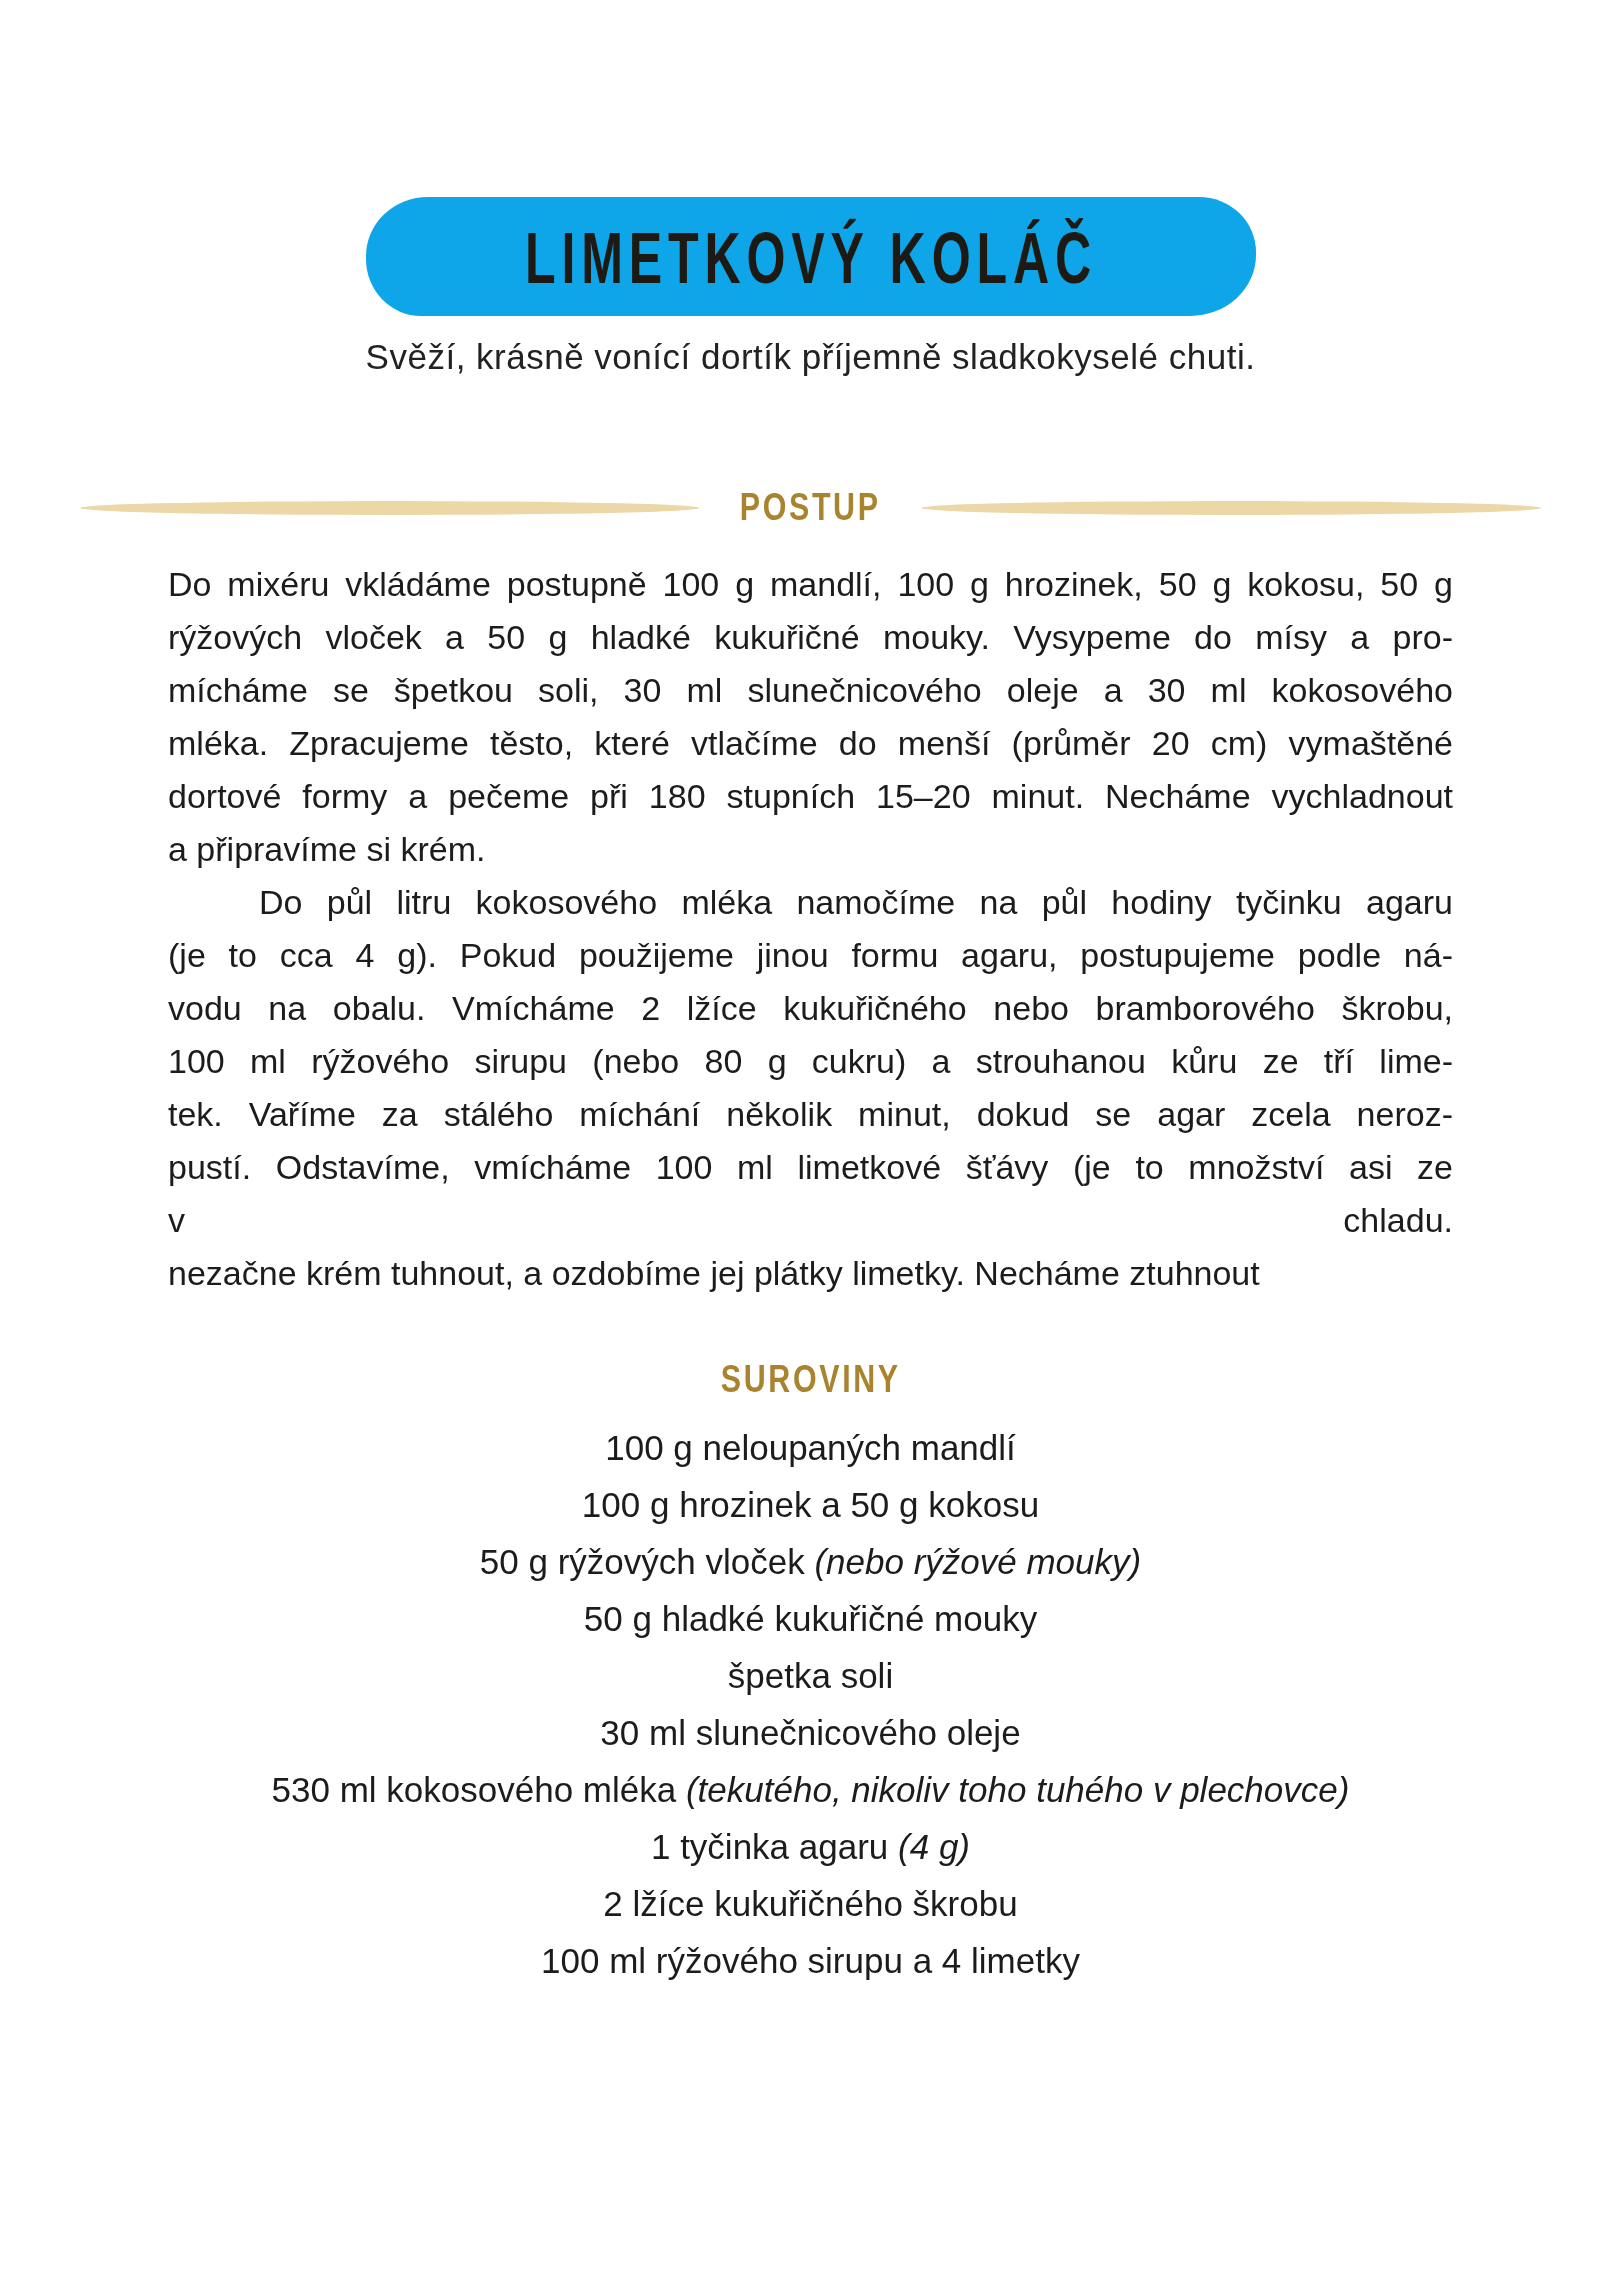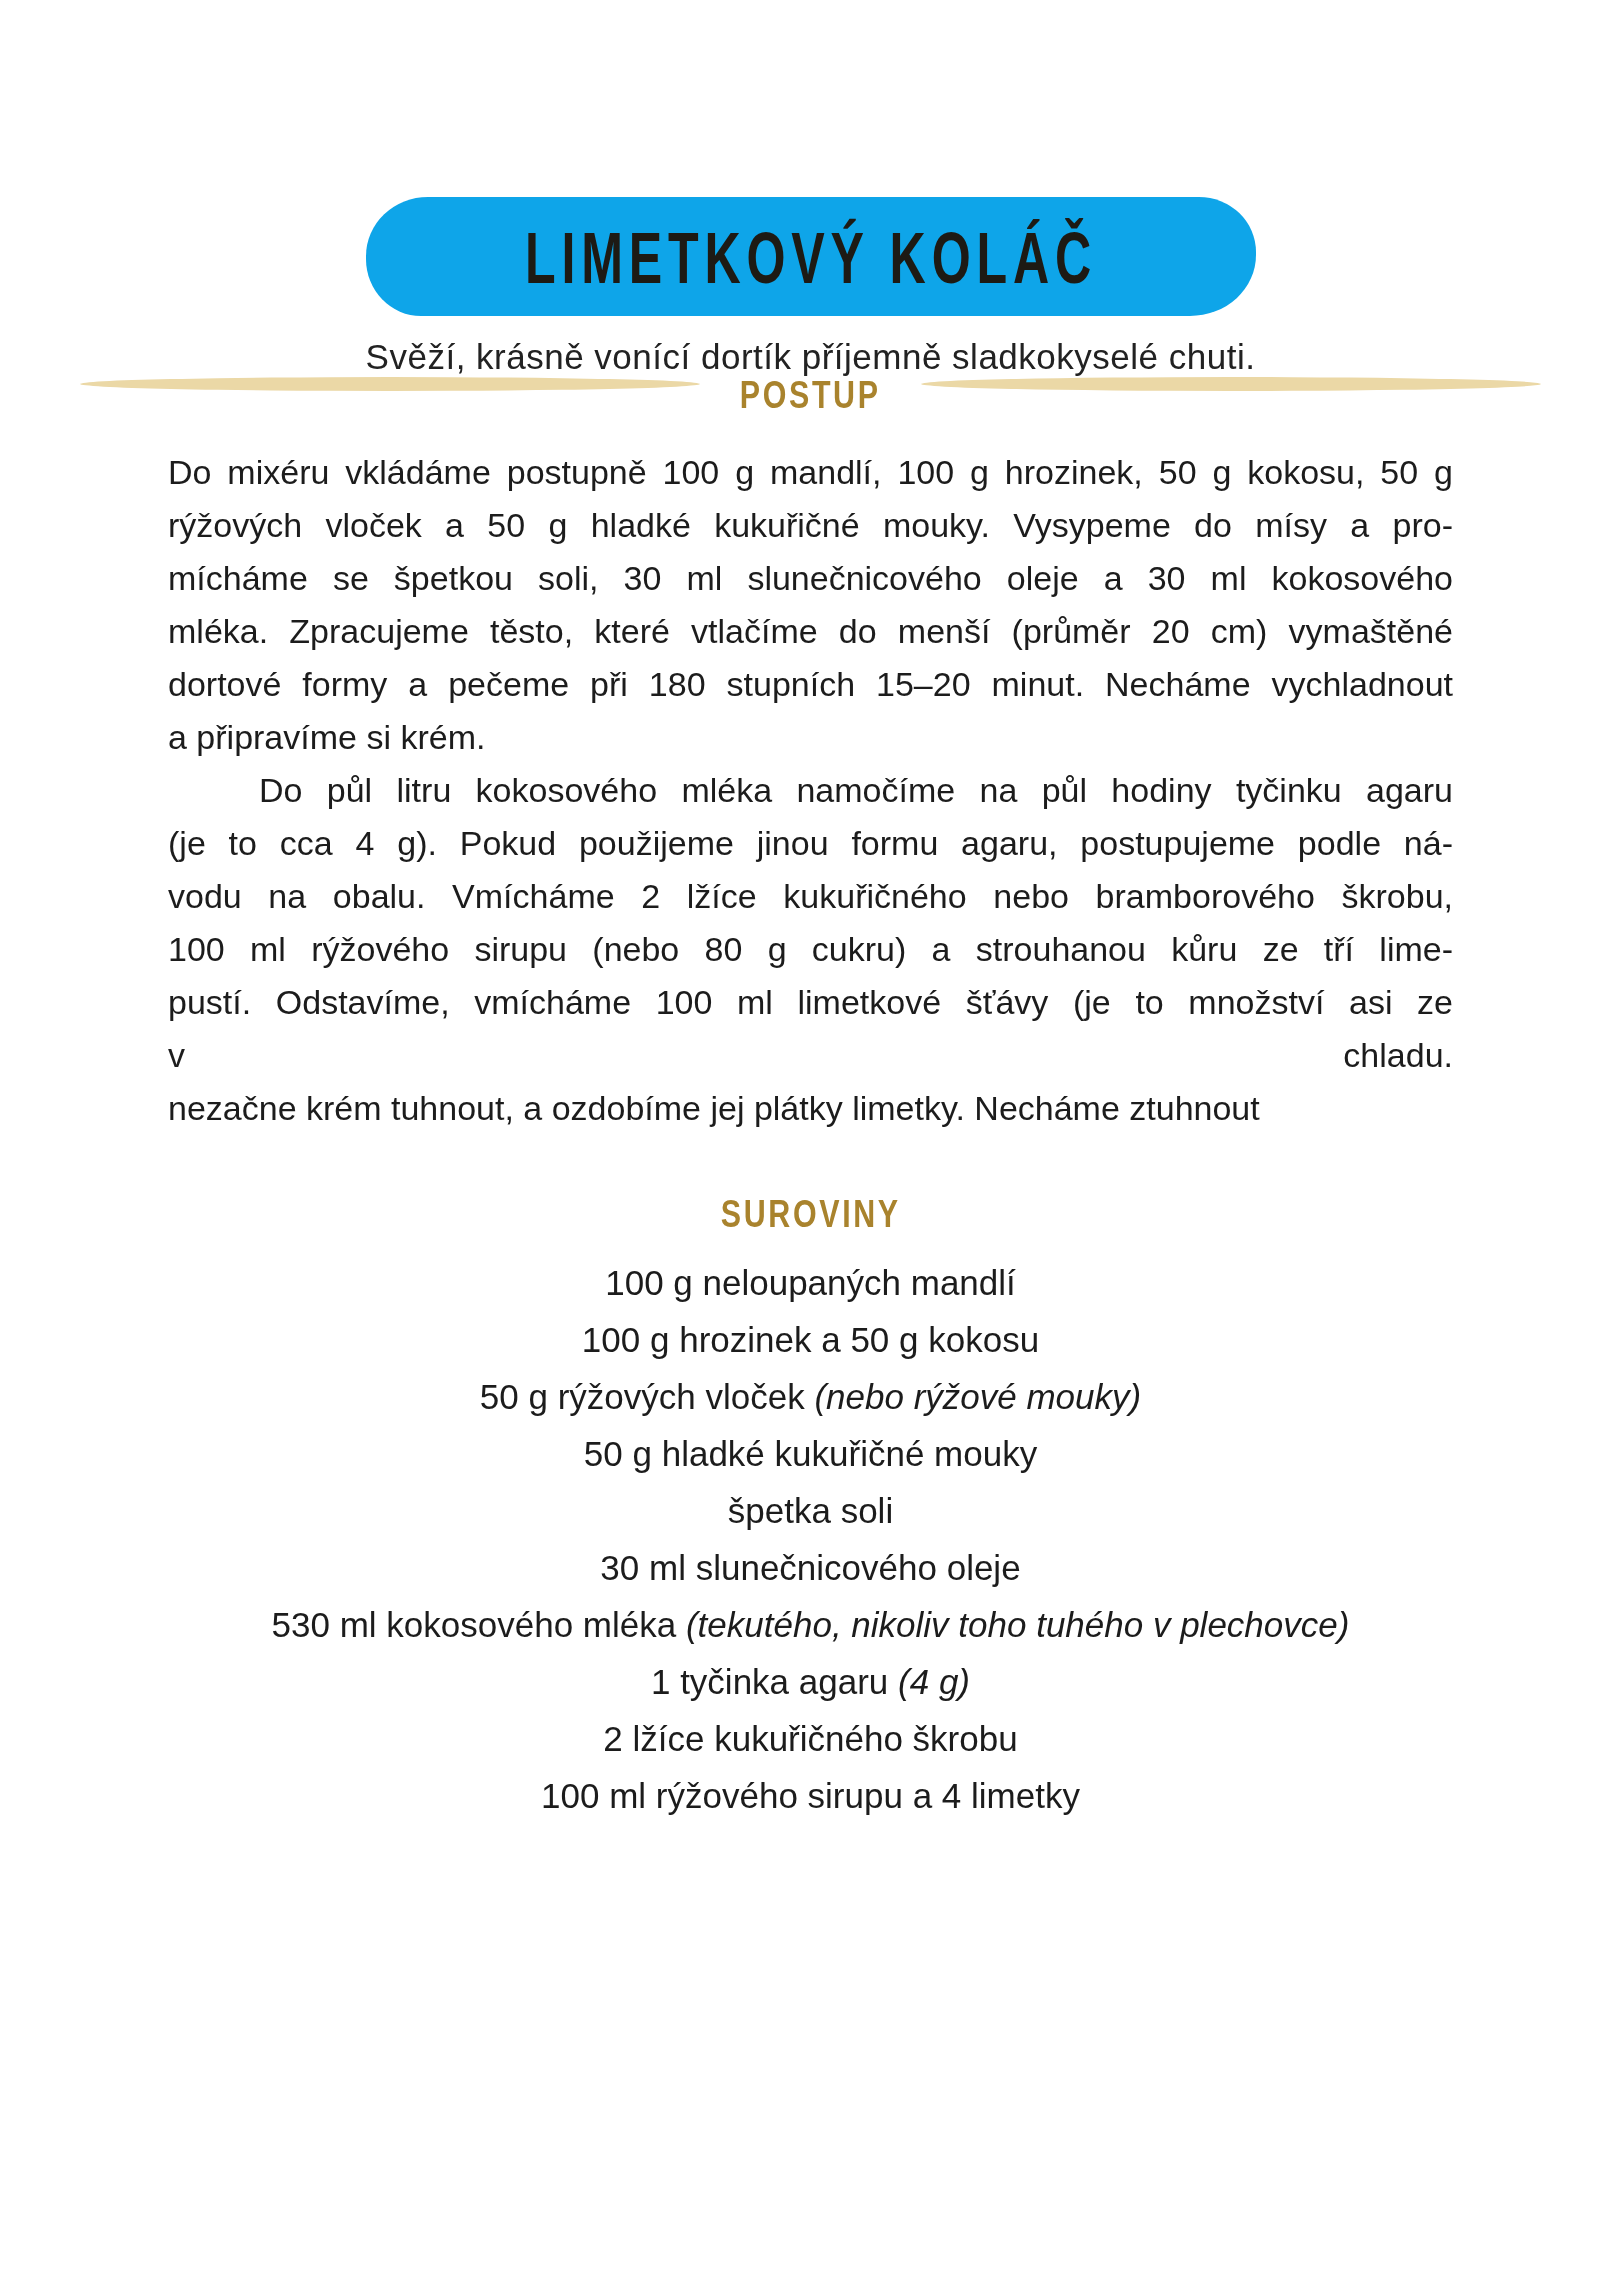--- a/index.html
+++ b/index.html
@@ -41,23 +41,24 @@
   
   .subtitle {
     margin-top: 21px;
     text-align: center;
     font-size: 35px;
     color: #222222;
     letter-spacing: 0.5px;
   }
   
   .heading-row {
+    margin-top: 112px;
     padding: 0 80px;
     display: flex;
-    align-items: flex-start;
+    align-items: center;
     gap: 36px;
   }
   .rule {
     flex: 1;
     height: 14px;
     background: #ebd8a6;
     border-radius: 50%;
   }
   .gold-heading {
     display: inline-block;
@@ -128,20 +129,21 @@
         <div class="line">mícháme se špetkou soli, 30 ml slunečnicového oleje a 30 ml kokosového</div>
         <div class="line">mléka. Zpracujeme těsto, které vtlačíme do menší (průměr 20 cm) vymaštěné</div>
         <div class="line">dortové formy a pečeme při 180 stupních 15–20 minut. Necháme vychladnout</div>
         <div class="line">a připravíme si krém.</div>
       </div>
     <div class="para" id="para2">
         <div class="line">Do půl litru kokosového mléka namočíme na půl hodiny tyčinku agaru</div>
         <div class="line">(je to cca 4 g). Pokud použijeme jinou formu agaru, postupujeme podle ná-</div>
         <div class="line">vodu na obalu. Vmícháme 2 lžíce kukuřičného nebo bramborového škrobu,</div>
         <div class="line">100 ml rýžového sirupu (nebo 80 g cukru) a strouhanou kůru ze tří lime-</div>
+        <div class="line">tek. Vaříme za stálého míchání několik minut, dokud se agar zcela neroz-</div>
         <div class="line">pustí. Odstavíme, vmícháme 100 ml limetkové šťávy (je to množství asi ze</div>
         <div class="line">v chladu.</div>
         <div class="line">nezačne krém tuhnout, a ozdobíme jej plátky limetky. Necháme ztuhnout</div>
       </div>
   </div>
 
   <div class="suroviny-heading-wrap">
     <span class="gold-heading">SUROVINY</span>
   </div>
 

